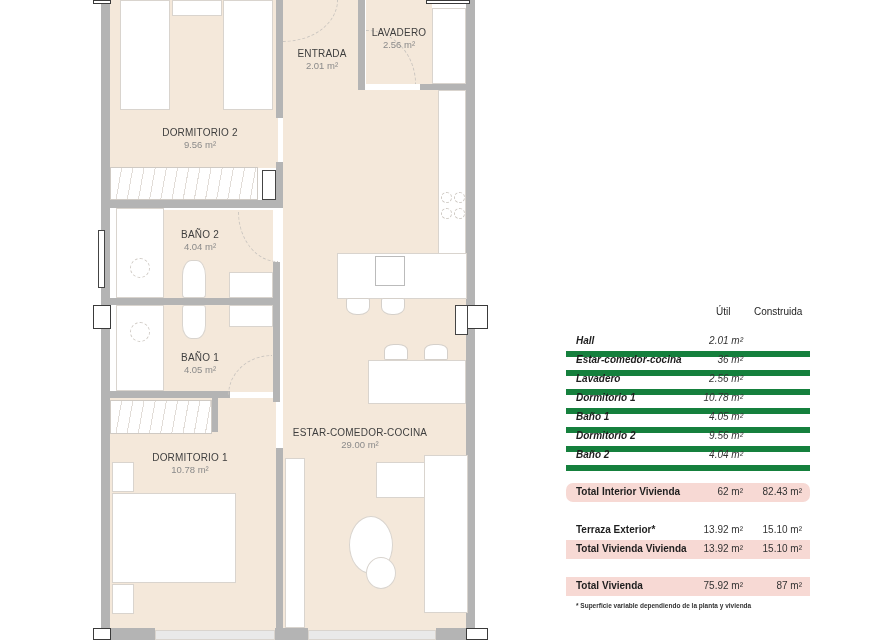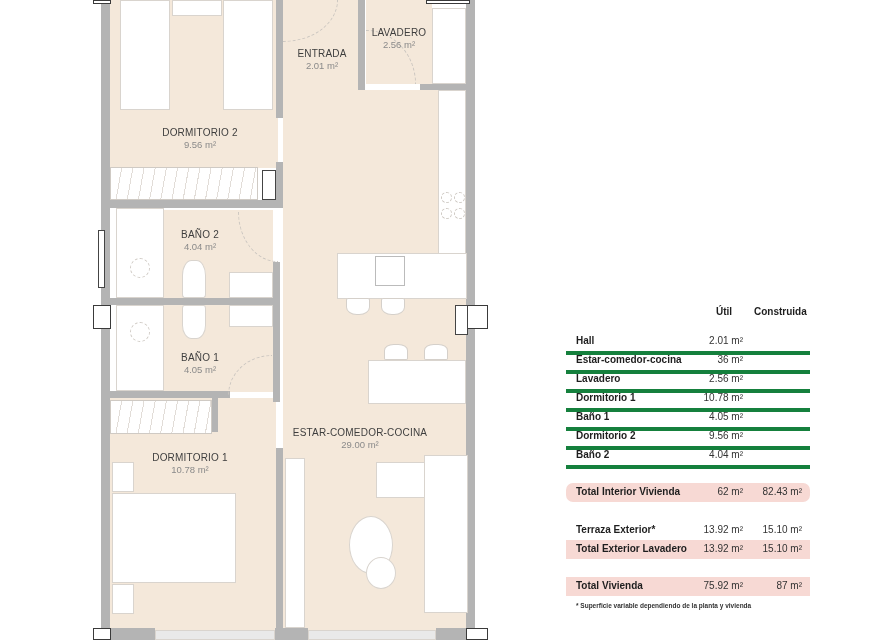--- a/index.html
+++ b/index.html
@@ -13,22 +13,22 @@
   .room-area { position:absolute; text-align:center; color:#8a8a8a; font-size:9.5px; line-height:11px; }
   .wardrobe { position:absolute; background:#ffffff; border:1px solid #cfcac4; box-sizing:border-box;
               background-image: repeating-linear-gradient(100deg, transparent 0 10px, #e2ddd8 10px 11px); }
   .circle { position:absolute; border:1px dashed #cfcac4; border-radius:50%; box-sizing:border-box; }
   .chair { position:absolute; background:#ffffff; border:1px solid #d5d0ca; box-sizing:border-box; border-radius:40% 40% 10% 10%; }
   .window-box { position:absolute; border:1px solid #3a3a3a; background:#fff; box-sizing:border-box; }
   .door-arc { position:absolute; border:1px dashed #cbc6c0; box-sizing:border-box; }
 
   
   .tbl { position:absolute; left:566px; top:300px; width:246px; font-size:10px; color:#1e1e1e; }
-  .tbl .hdr { position:absolute; top:6px; font-weight:bold; font-size:10px; }
-  .row { position:absolute; left:0; width:244px; height:19px; border-bottom:4px solid #15803d; }
+  .tbl .hdr { position:absolute; top:6px; font-weight:normal; font-size:10px; }
+  .row { position:absolute; left:0; width:244px; height:19px; border-bottom:6px solid #15803d;font-style:italic; }
   .row .name { position:absolute; left:10px; top:3px; font-weight:bold; font-size:10px; }
   .row .util { position:absolute; right:67px; top:3px; color:#333; font-size:10px; text-align:right; }
   .hl { position:absolute; left:0; width:244px; height:19px; background:#f7d9d4; }
   .hl .name, .plain .name { position:absolute; left:10px; top:3px; font-weight:bold; font-size:10px; }
   .hl .util, .plain .util { position:absolute; right:67px; top:3px; color:#333; font-size:10px; }
   .hl .cons, .plain .cons { position:absolute; right:8px; top:3px; color:#333; font-size:10px; }
   .plain { position:absolute; left:0; width:244px; height:19px; }
   .note { position:absolute; left:10px; font-size:6.5px; font-weight:bold; color:#333; }
 </style>
 </head>
@@ -180,21 +180,21 @@
     <span class="util">62 m²</span>
     <span class="cons">82.43 m²</span>
   </div>
 
   <div class="plain" style="top:221px;">
     <span class="name">Terraza Exterior*</span>
     <span class="util">13.92 m²</span>
     <span class="cons">15.10 m²</span>
   </div>
   <div class="hl" style="top:240px;">
-    <span class="name">Total Exterior Lavadero</span>
+    <span class="name">Total Vivienda Vivienda</span>
     <span class="util">13.92 m²</span>
     <span class="cons">15.10 m²</span>
   </div>
 
   <div class="hl" style="top:277px;">
     <span class="name">Total Vivienda</span>
     <span class="util">75.92 m²</span>
     <span class="cons">87 m²</span>
   </div>
 

